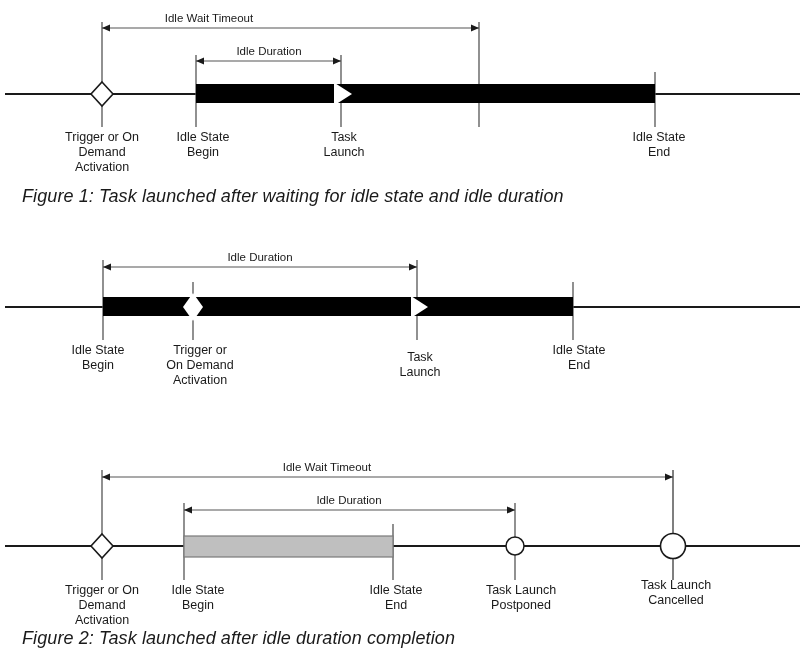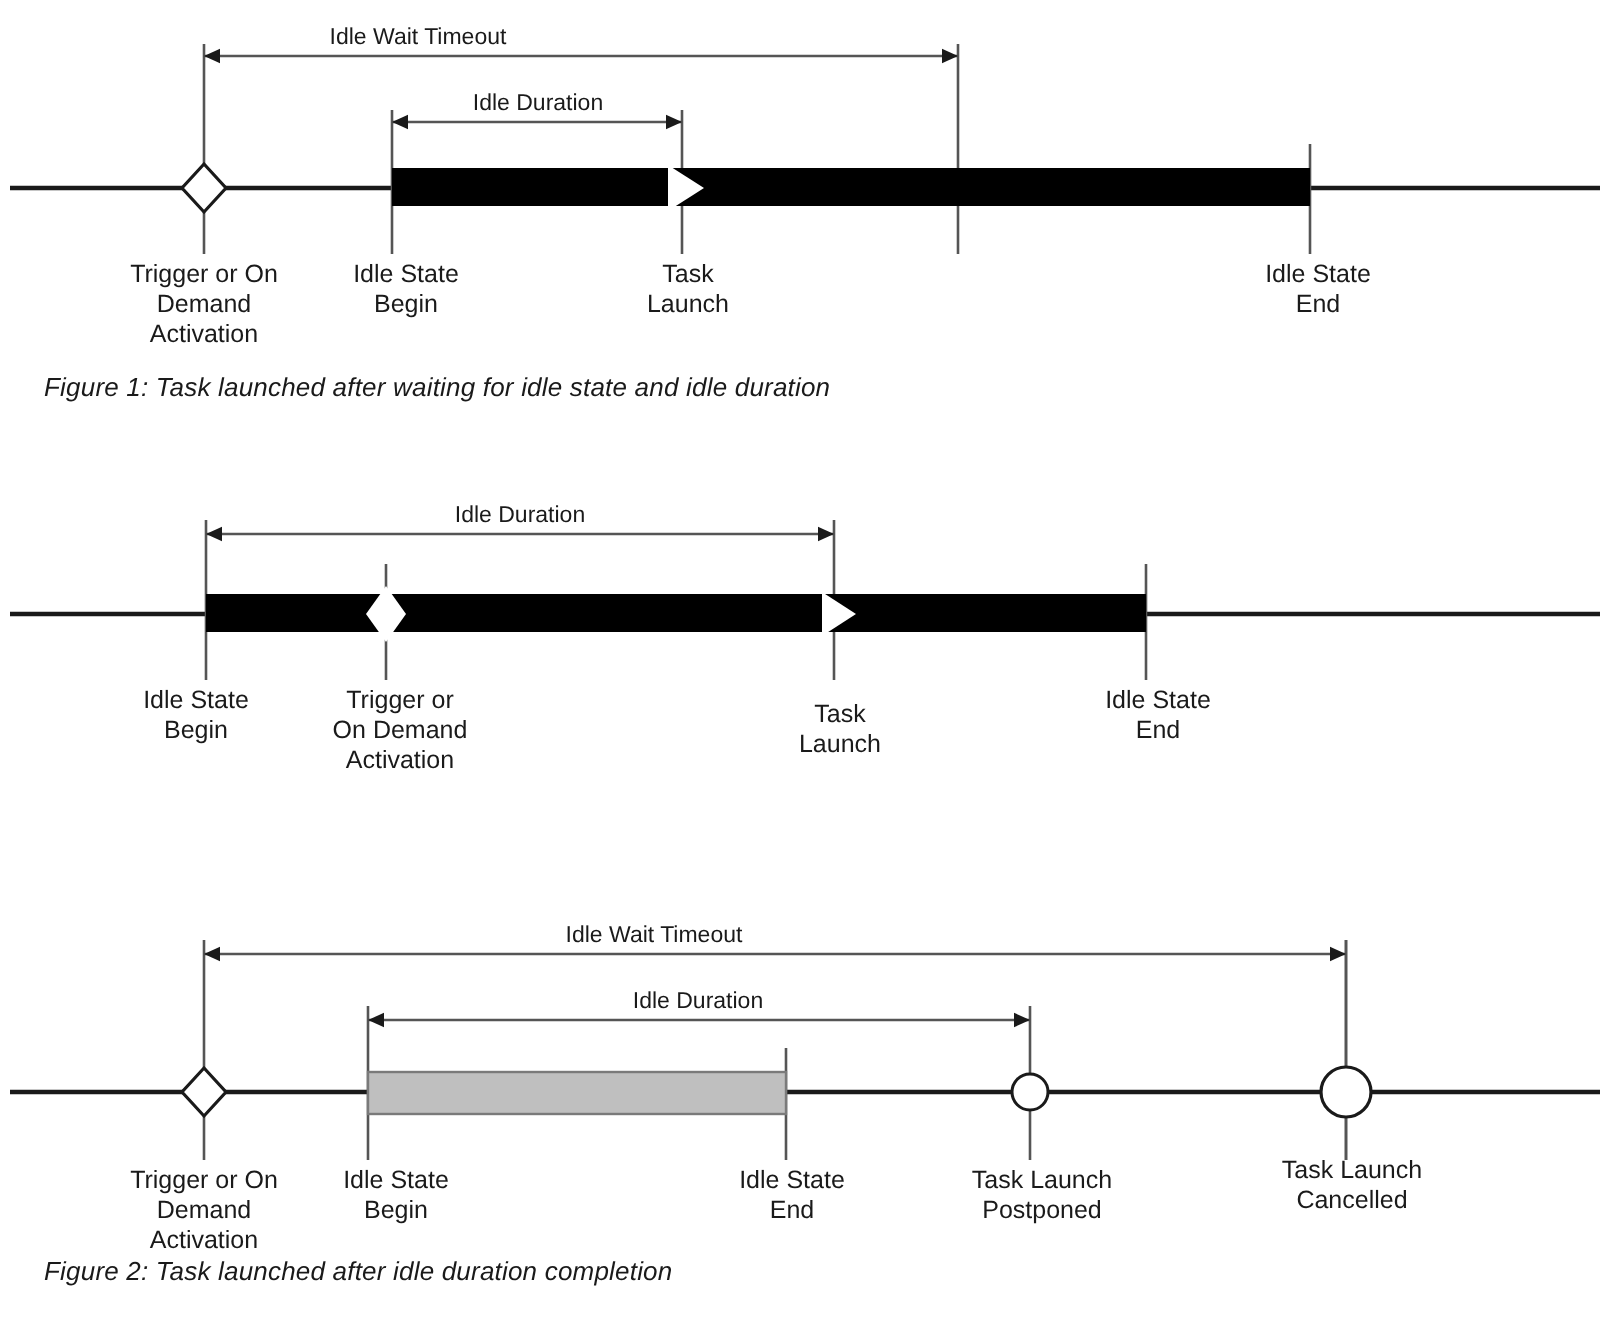--- a/index.html
+++ b/index.html
@@ -27,21 +27,21 @@
 
   .diagram-svg {
     display: block;
     width: 806px;
   }
 
   .caption {
     position: absolute;
     left: 22px;
     font-style: italic;
-    font-size: 13px;
+    font-size: 18px;
     font-family: "Liberation Sans", sans-serif;
     color: #1a1a1a;
     white-space: nowrap;
     letter-spacing: 0.1px;
   }
   #caption-1 { top: 186px; }
   #caption-2 { top: 398px; }
 
   
   text {

